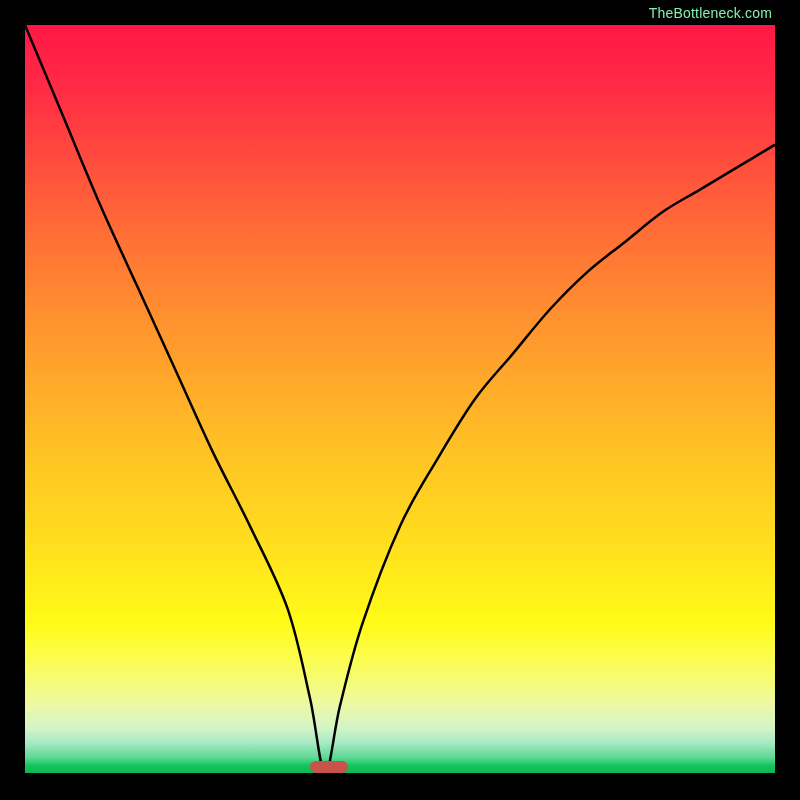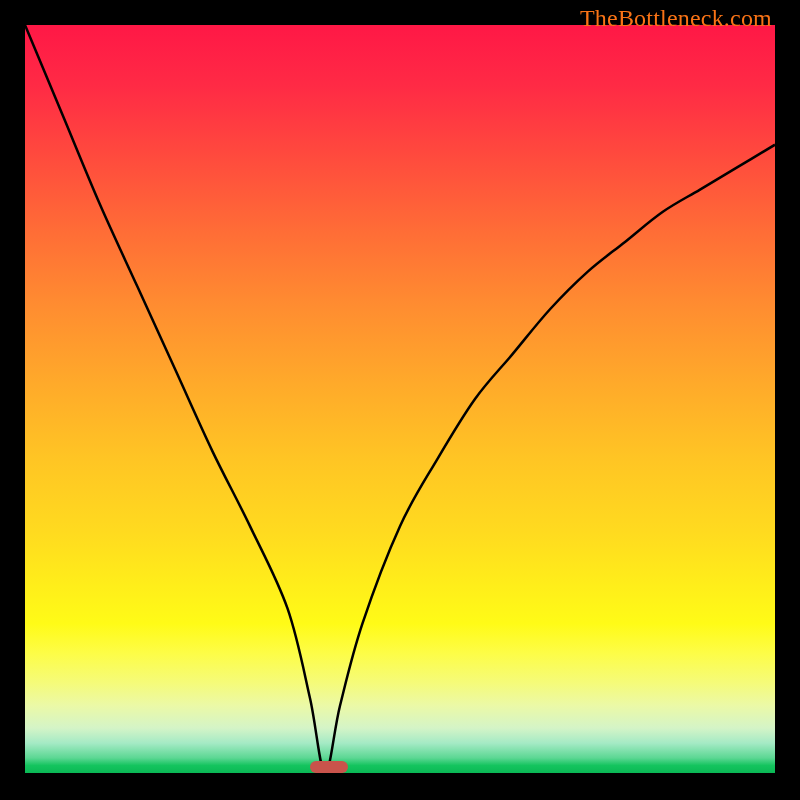--- a/index.html
+++ b/index.html
@@ -44,23 +44,23 @@
         #a5eac5 96%,
         #5bd793 98%,
         #14c45e 99%,
         #0ab855 100%
       );
     }
     .watermark {
       position: absolute;
       top: 5px;
       right: 28px;
-      color: #f97316;
-      font-family: Liberation Serif, serif;
-      font-size: 24px;
+      color: #86efac;
+      font-family: Liberation Sans, sans-serif;
+      font-size: 14px;
       font-weight: 500;
       letter-spacing: 0.2px;
       z-index: 10;
     }
     .curve-svg {
       position: absolute;
       left: 25px;
       top: 25px;
       width: 750px;
       height: 748px;

